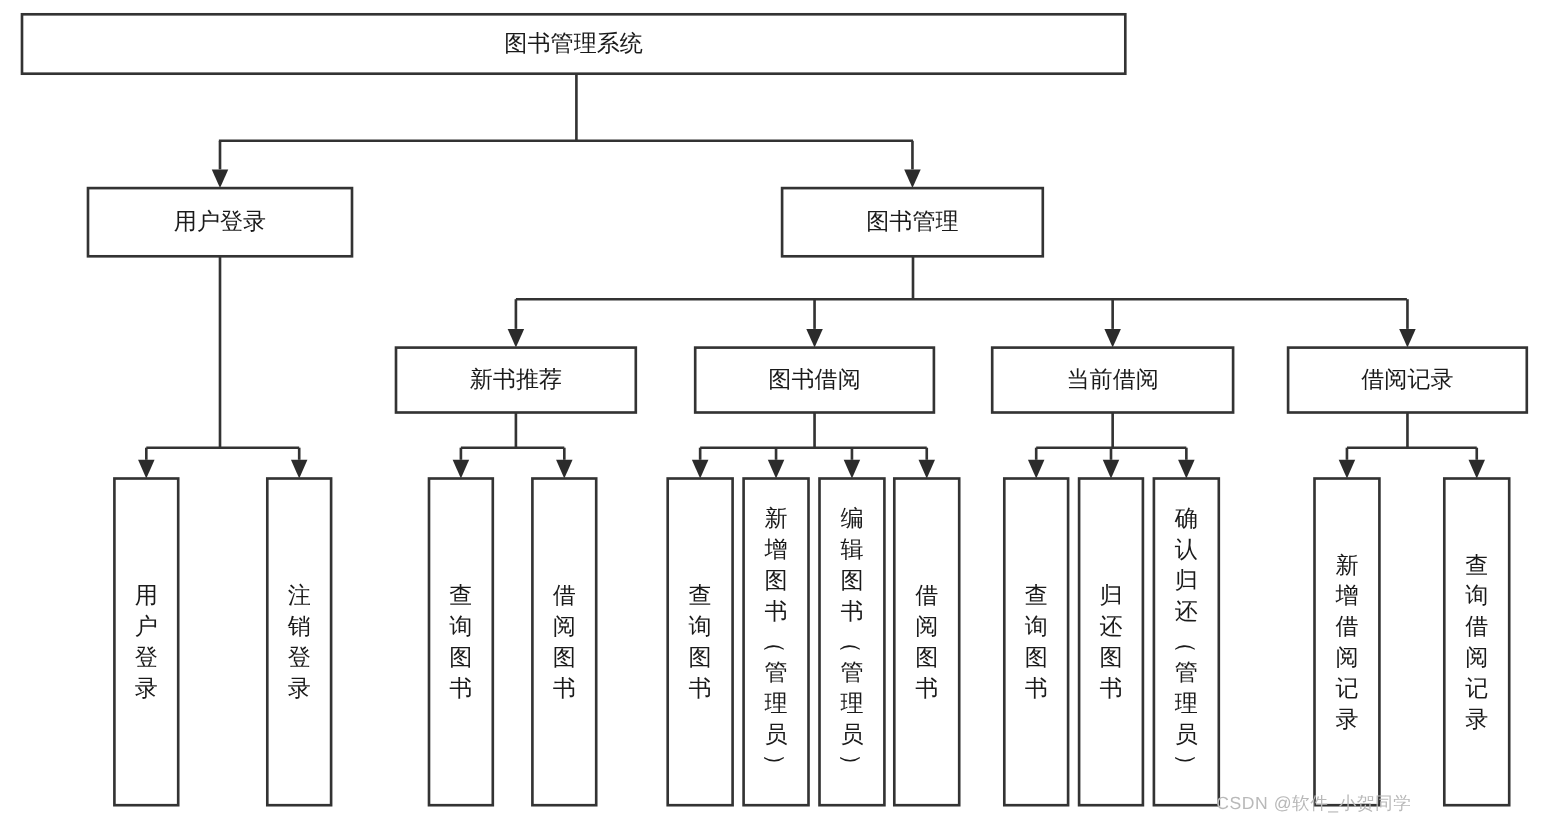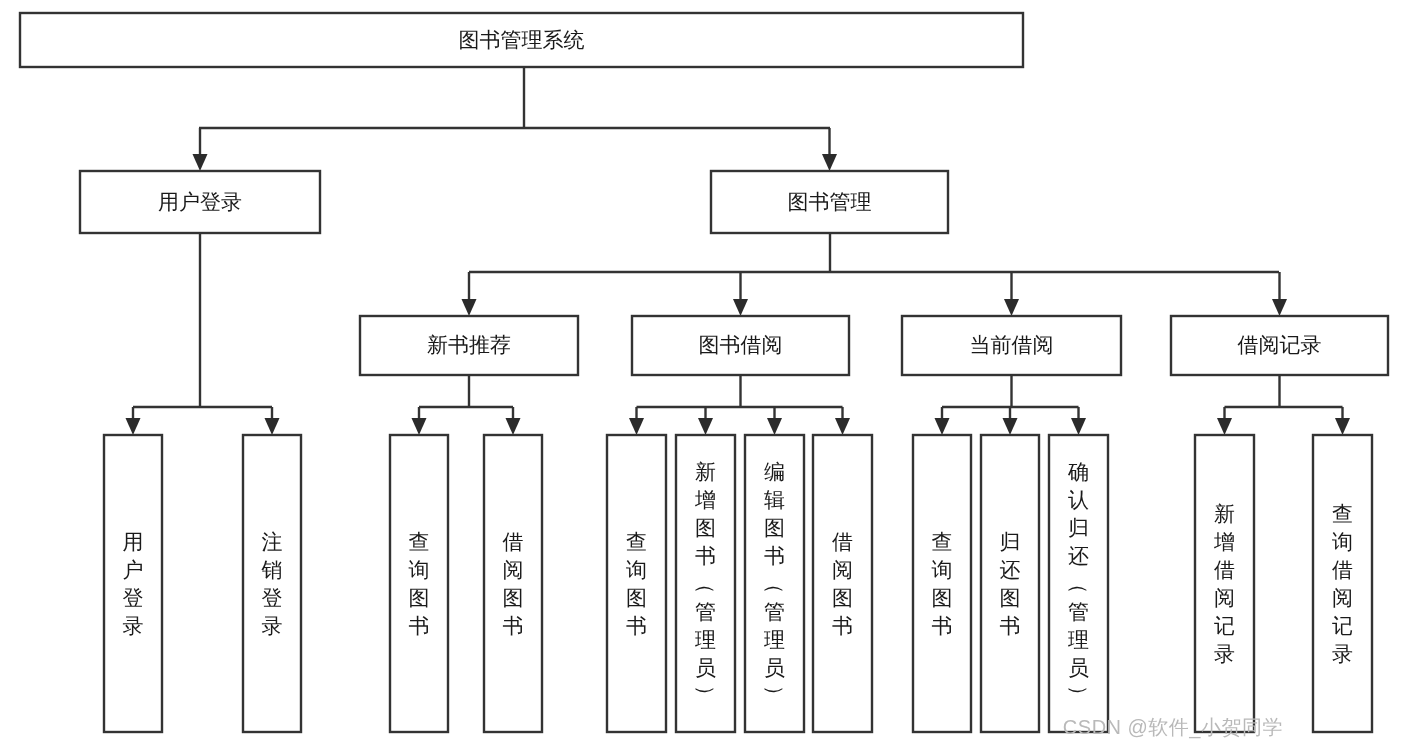--- a/index.html
+++ b/index.html
@@ -52,21 +52,21 @@
     font-family: "Liberation Sans", "DejaVu Sans", sans-serif;
     font-size: 21px;
     fill: #1a1a1a;
     text-anchor: middle;
   }
   .watermark {
     position: absolute;
     right: 10px;
     bottom: 6px;
     font-family: "Liberation Sans", "DejaVu Sans", sans-serif;
-    font-size: 20px;
+    font-size: 16px;
     color: #b9b9b9;
     letter-spacing: 0.5px;
     white-space: nowrap;
     pointer-events: none;
   }
 </style>
 </head>
 <body>
 
 <div id="diagram-root">

